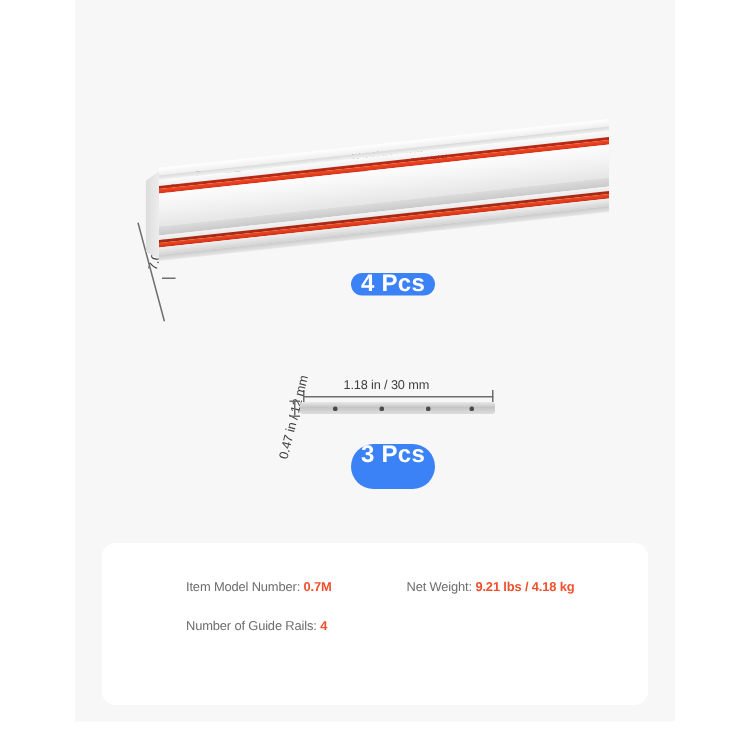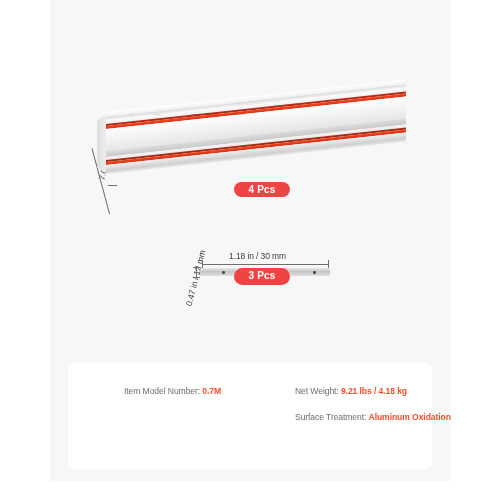--- a/index.html
+++ b/index.html
@@ -57,23 +57,23 @@
   .rail-bevel{
     position:absolute;left:-9px;top:0;width:12px;height:62px;
     transform:skewY(-6.2deg);transform-origin:right top;
     background:linear-gradient(to right,#dcdcdc,#f2f2f2);
     clip-path:polygon(100% 0,100% 100%,0 88%,0 12%);
   }
 
   
   .badge{
     position:absolute;
-    background:#ef4444;
+    background:#3b82f6;
     color:#ffffff;
-    font-size:10px;
+    font-size:16px;
     font-weight:bold;
     border-radius:999px;
     text-align:center;
     line-height:15px;
     letter-spacing:0.2px;
   }
 
   
   .conn{
     position:absolute;left:200px;top:268px;width:130px;height:8px;
@@ -153,38 +153,38 @@
     <div class="hrule" style="left:193px;top:267px;width:7px;"></div>
     <div class="hrule" style="left:193px;top:277px;width:7px;"></div>
 
     <div class="conn">
       <div class="hole" style="left:22px;"></div>
       <div class="hole" style="left:53px;"></div>
       <div class="hole" style="left:84px;"></div>
       <div class="hole" style="left:113px;"></div>
     </div>
 
-    <div class="badge" style="left:234px;top:268px;width:56px;height:17px;">3 Pcs</div>
+    <div class="badge" style="left:234px;top:296px;width:56px;height:30px;">3 Pcs</div>
   </div>
 
   <div class="card">
 
     <div class="spec-col" style="left:17px;top:24px;">
       <div class="spec-row">
         <span>Item Model Number:</span>
         <b>0.7M</b>
       </div>
+      <div class="spec-row">
+        <span>Number of Guide Rails:</span>
+        <b>4</b>
+      </div>
     </div>
 
-    <div class="spec-col" style="left:188px;top:24px;">
+    <div class="spec-col" style="left:164px;top:24px;">
       <div class="spec-row">
         <span>Net Weight:</span>
         <b>9.21 lbs / 4.18 kg</b>
-      </div>
-      <div class="spec-row">
-        <span>Surface Treatment:</span>
-        <b>Aluminum Oxidation</b>
       </div>
     </div>
 
   </div>
 
 </div>
 
 </body></html>

